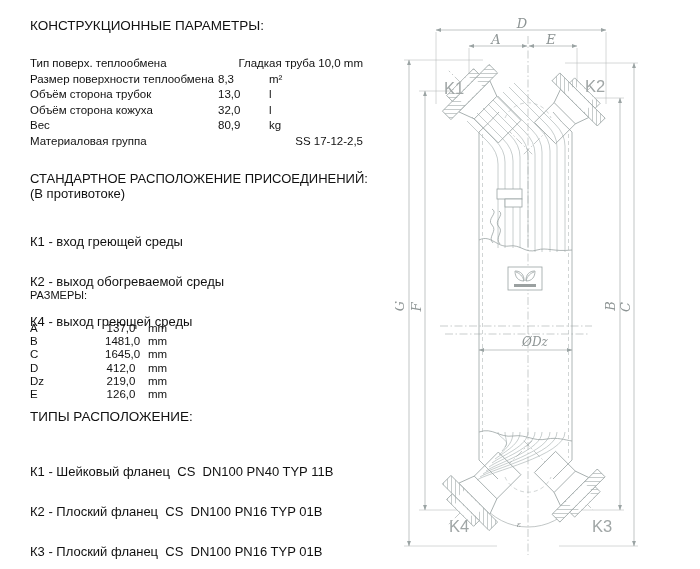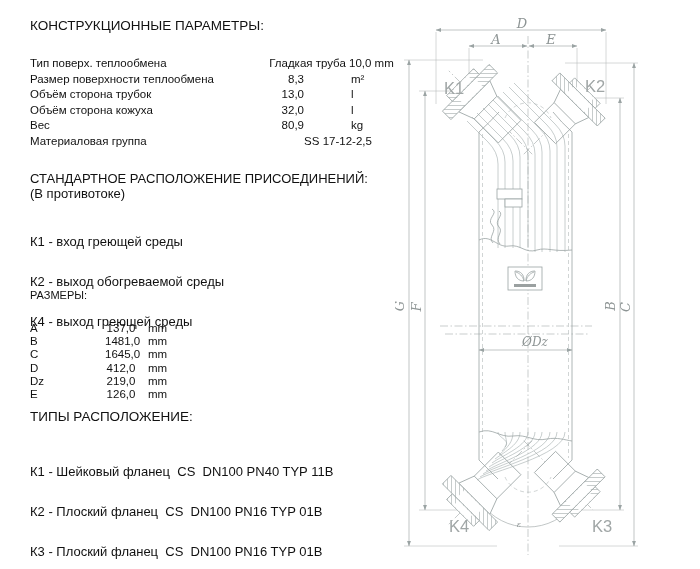--- a/index.html
+++ b/index.html
@@ -5,25 +5,25 @@
   html,body{margin:0;padding:0;}
   body{
     width:700px;height:569px;position:relative;overflow:hidden;
     background:#ffffff;color:#111111;
     font-family:"Liberation Sans",sans-serif;
   }
   .abs{position:absolute;}
   .h{font-weight:normal;font-size:13px;line-height:14.5px;white-space:pre;}
   .list{font-size:13px;line-height:13.2px;white-space:pre;}
   
-  .prow{display:grid;grid-template-columns:188px 45px 60px;font-size:11.5px;line-height:15.5px;gap:41px;}
-  .prow .v{text-align:right;}
+  .prow{display:grid;grid-template-columns:188px 45px 60px;font-size:11.5px;line-height:15.5px;}
+  .prow .v{text-align:left;}
   .prow .u{padding-left:6px;}
   .prow.wide{grid-template-columns:188px 145px;}
-  .prow.wide .v{text-align:center;}
+  .prow.wide .v{text-align:right;}
   
   .drow{display:grid;grid-template-columns:75px 32px 60px;font-size:11.5px;line-height:13.2px;}
   .drow .v{text-align:center;}
   .drow .u{padding-left:11px;}
   
   .ln{fill:none;stroke:#9aa3a3;stroke-width:0.8;}
   .wl{fill:#ffffff;stroke:#9aa3a3;stroke-width:0.8;}
   .ht{fill:url(#ht);stroke:#9aa3a3;stroke-width:0.8;}
   .bore{fill:#ffffff;stroke:none;}
   .tube{fill:none;stroke:#9aa6a6;stroke-width:0.55;}

